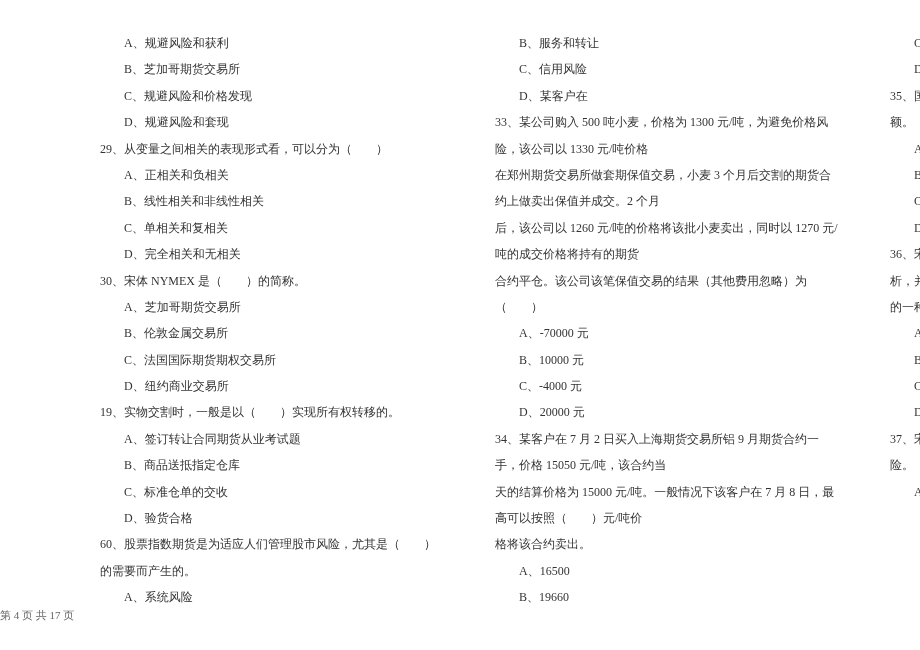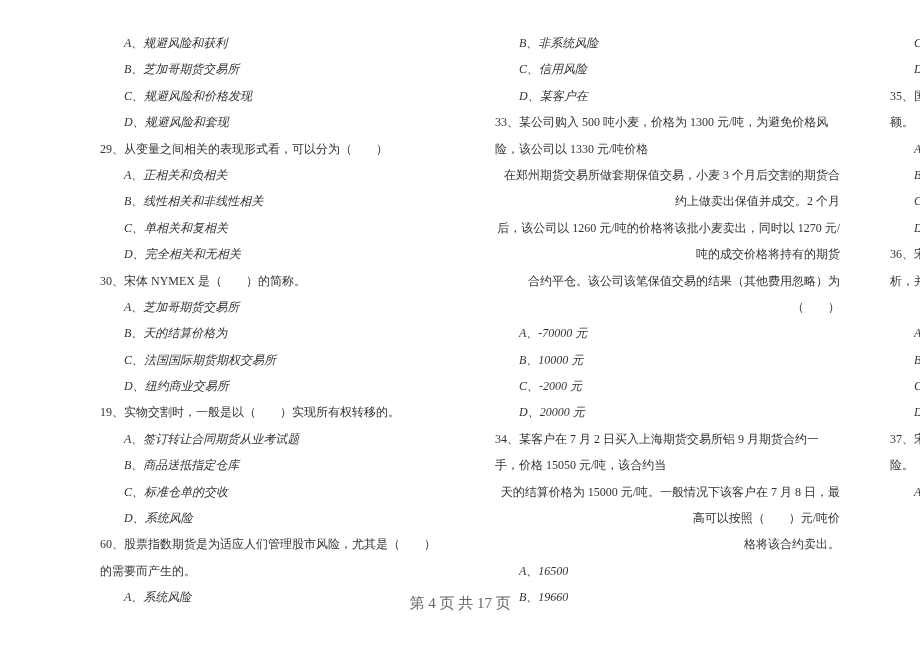--- a/index.html
+++ b/index.html
@@ -12,79 +12,76 @@
       background: #fff;
       width: 920px;
       height: 650px;
       box-sizing: border-box;
       column-count: 2;
       column-gap: 50px;
       column-fill: auto;
     }
     .option {
       padding-left: 2em;
-      font-style: italic;
     }
     .question {
       text-indent: 0;
     }
     .continuation {
       text-indent: 0;
-      text-align: right;
     }
     .footer {
       position: absolute;
-      bottom: 30px;
+      bottom: 23px;
       left: 0;
       width: 920px;
-      text-align: center;
-      font-size: 15px;
+      font-size: 11px;
       color: #666;
     }
   </style>
 </head>
 <body>
 
 <div class="option">A、规避风险和获利</div>
 <div class="option">B、芝加哥期货交易所</div>
 <div class="option">C、规避风险和价格发现</div>
 <div class="option">D、规避风险和套现</div>
 
 <div class="question">29、从变量之间相关的表现形式看，可以分为（　　）</div>
 <div class="option">A、正相关和负相关</div>
 <div class="option">B、线性相关和非线性相关</div>
 <div class="option">C、单相关和复相关</div>
 <div class="option">D、完全相关和无相关</div>
 
 <div class="question">30、宋体 NYMEX 是（　　）的简称。</div>
 <div class="option">A、芝加哥期货交易所</div>
-<div class="option">B、天的结算价格为</div>
+<div class="option">B、伦敦金属交易所</div>
 <div class="option">C、法国国际期货期权交易所</div>
 <div class="option">D、纽约商业交易所</div>
 
 <div class="question">19、实物交割时，一般是以（　　）实现所有权转移的。</div>
 <div class="option">A、签订转让合同期货从业考试题</div>
 <div class="option">B、商品送抵指定仓库</div>
 <div class="option">C、标准仓单的交收</div>
-<div class="option">D、系统风险</div>
+<div class="option">D、验货合格</div>
 
 <div class="question">60、股票指数期货是为适应人们管理股市风险，尤其是（　　）的需要而产生的。</div>
 <div class="option">A、系统风险</div>
-<div class="option">B、非系统风险</div>
+<div class="option">B、服务和转让</div>
 <div class="option">C、信用风险</div>
 <div class="option">D、某客户在</div>
 
 <div class="question">33、某公司购入 500 吨小麦，价格为 1300 元/吨，为避免价格风险，该公司以 1330 元/吨价格</div>
 <div class="continuation">在郑州期货交易所做套期保值交易，小麦 3 个月后交割的期货合约上做卖出保值并成交。2 个月</div>
 
 <div class="continuation">后，该公司以 1260 元/吨的价格将该批小麦卖出，同时以 1270 元/吨的成交价格将持有的期货</div>
 <div class="continuation">合约平仓。该公司该笔保值交易的结果（其他费用忽略）为（　　）</div>
 <div class="option">A、-70000 元</div>
 <div class="option">B、10000 元</div>
-<div class="option">C、-2000 元</div>
+<div class="option">C、-4000 元</div>
 <div class="option">D、20000 元</div>
 
 <div class="question">34、某客户在 7 月 2 日买入上海期货交易所铝 9 月期货合约一手，价格 15050 元/吨，该合约当</div>
 <div class="continuation">天的结算价格为 15000 元/吨。一般情况下该客户在 7 月 8 日，最高可以按照（　　）元/吨价</div>
 <div class="continuation">格将该合约卖出。</div>
 <div class="option">A、16500</div>
 <div class="option">B、19660</div>
 <div class="option">C、15750</div>
 <div class="option">D、15650</div>
 

